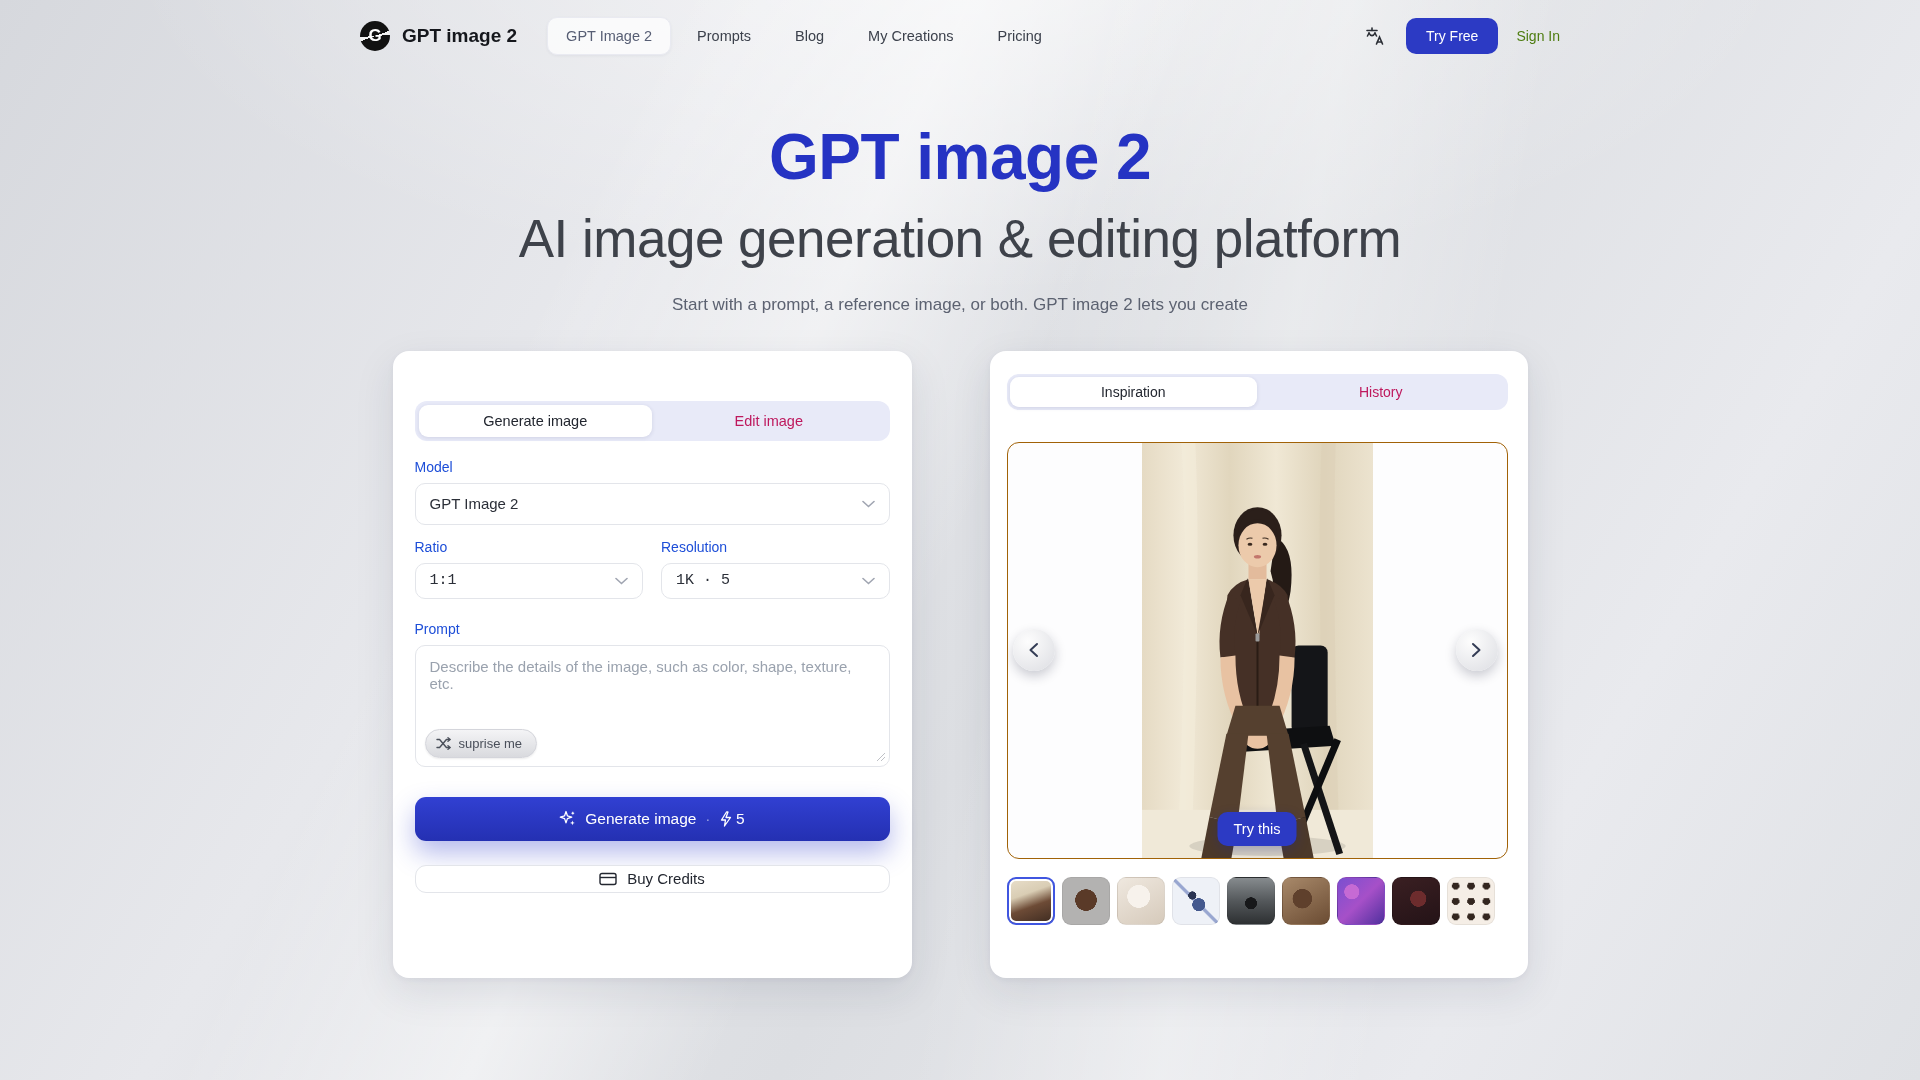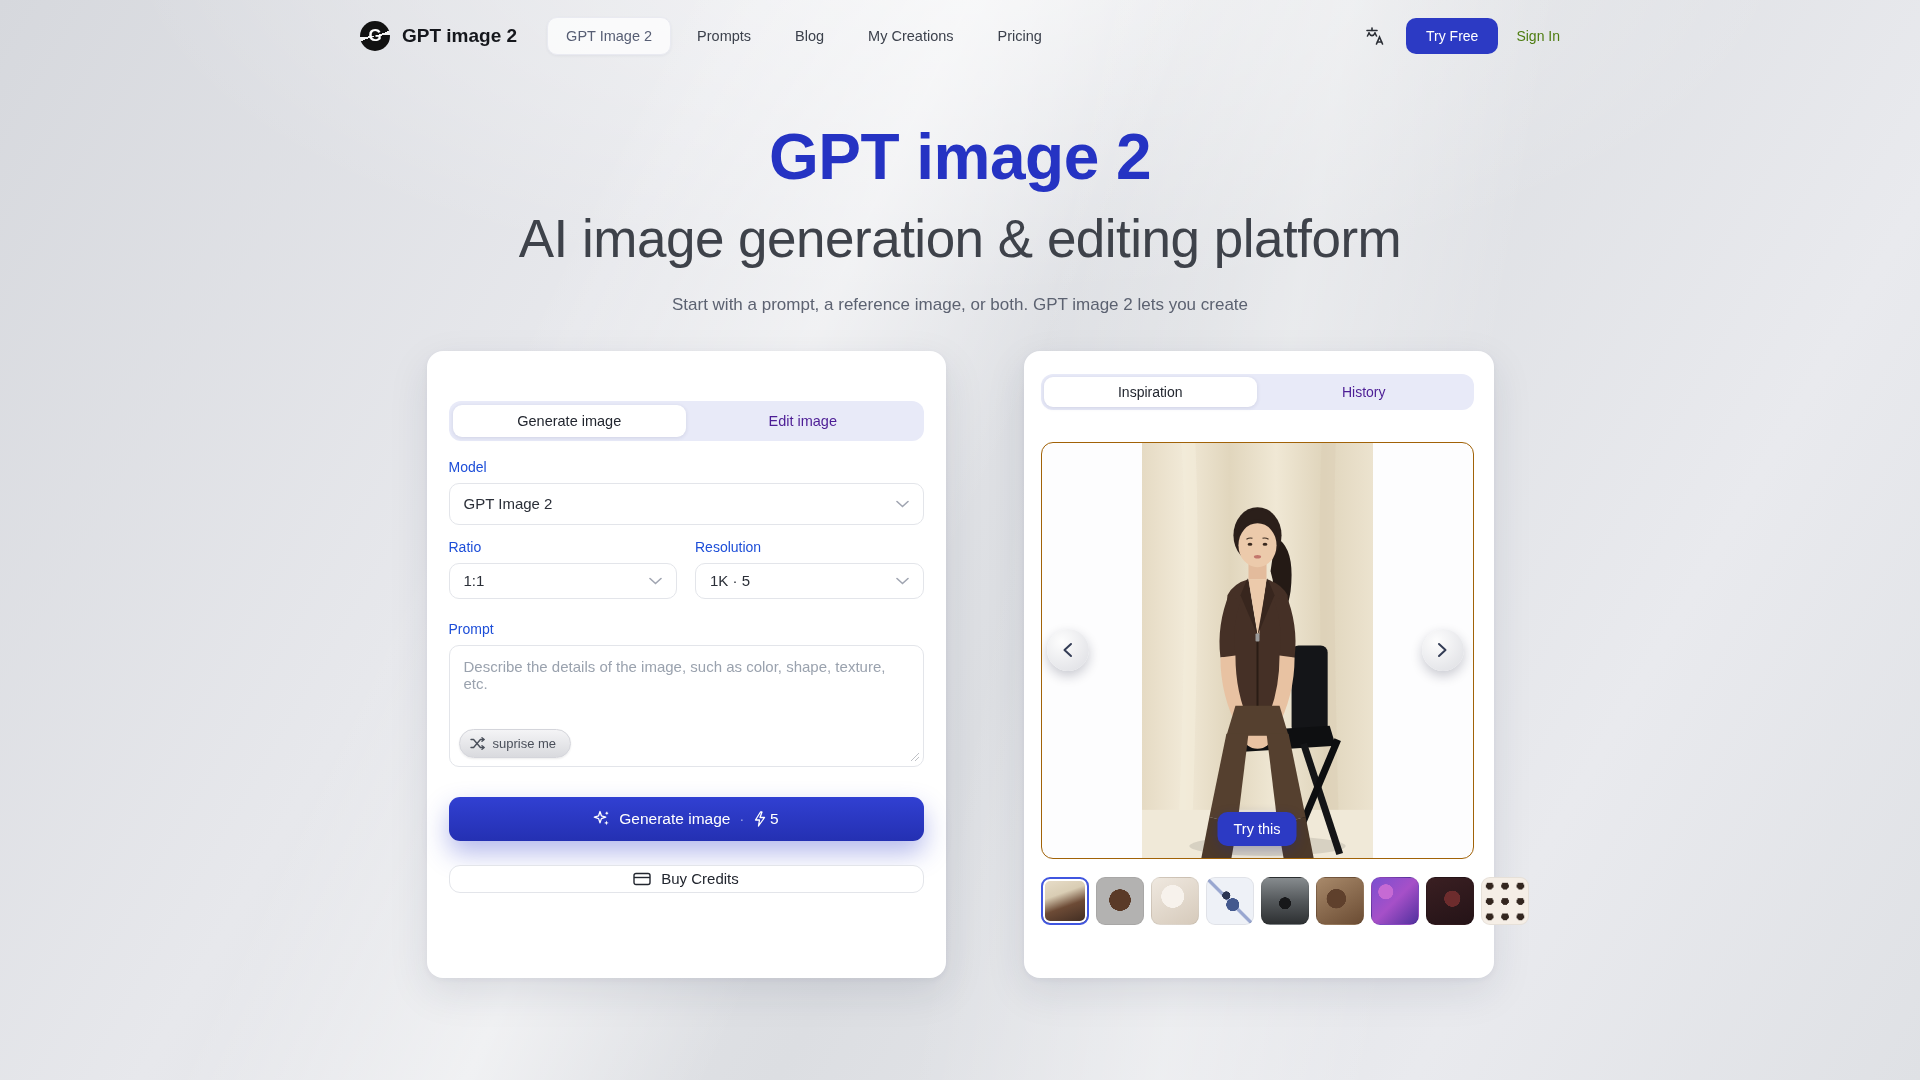--- a/index.html
+++ b/index.html
@@ -48,43 +48,43 @@
   .hero h2 { font-size:53px; font-weight:400; color:#3e424a; margin-top:14px; letter-spacing:-.5px; }
   .hero p  { font-size:17px; line-height:1.62; color:#5c6271; margin-top:22px; }
 
   
   .cards { display:flex; justify-content:center; gap:78px; margin-top:32px; align-items:flex-start; }
   .card {
     background:#fff; border-radius:16px; height:627px;
     box-shadow:0 14px 40px rgba(30,38,70,.10), 0 2px 6px rgba(30,38,70,.05);
   }
   .card.generator { width:519px; padding:50px 22px 0; }
-  .card.inspire   { width:470px; padding:23px 20px 0 17px; }
+  .card.inspire   { width:538px; padding:23px 20px 0 17px; }
 
   
   .tabbar { background:#e8eaf8; border-radius:12px; padding:4px; display:flex; }
   .tabbar .tab {
-    flex:1; text-align:center; font-size:14.5px; color:#4c1d95;
+    flex:1; text-align:center; font-size:14.5px; color:#be185d;
     padding:8px 0; border-radius:9px; cursor:pointer;
   }
   .tabbar .tab.active { background:#fff; color:#22262f; box-shadow:0 1px 4px rgba(35,45,90,.12); }
   .inspire .tabbar { padding:3px; }
   .inspire .tabbar .tab { padding:7px 0; font-size:14px; }
 
   
   .field-label { font-size:14px; color:#1d4ed8; margin-top:18px; }
   .select {
     margin-top:8px; height:42px; border:1px solid #e3e5ea; border-radius:10px;
     display:flex; align-items:center; justify-content:space-between;
     padding:0 14px; font-size:15px; color:#2b2f38; background:#fff; cursor:pointer;
   }
   .row2 { display:flex; gap:18px; margin-top:14px; }
   .row2 > div { flex:1; }
   .row2 .field-label { margin-top:0; }
-  .row2 .select { height:36px; }
+  .row2 .select { height:36px;font-family:Liberation Mono, monospace; }
 
   .prompt-label { margin-top:22px; }
   .prompt-wrap { position:relative; margin-top:8px; }
   textarea.prompt {
     width:100%; height:122px; border:1px solid #e3e5ea; border-radius:10px;
     padding:12px 14px; font-size:15px; font-family:"Liberation Sans",sans-serif;
     color:#2b2f38; resize:none; outline:none; display:block; background:#fff;
   }
   textarea.prompt::placeholder { color:#9aa2ae; }
   .surprise {

